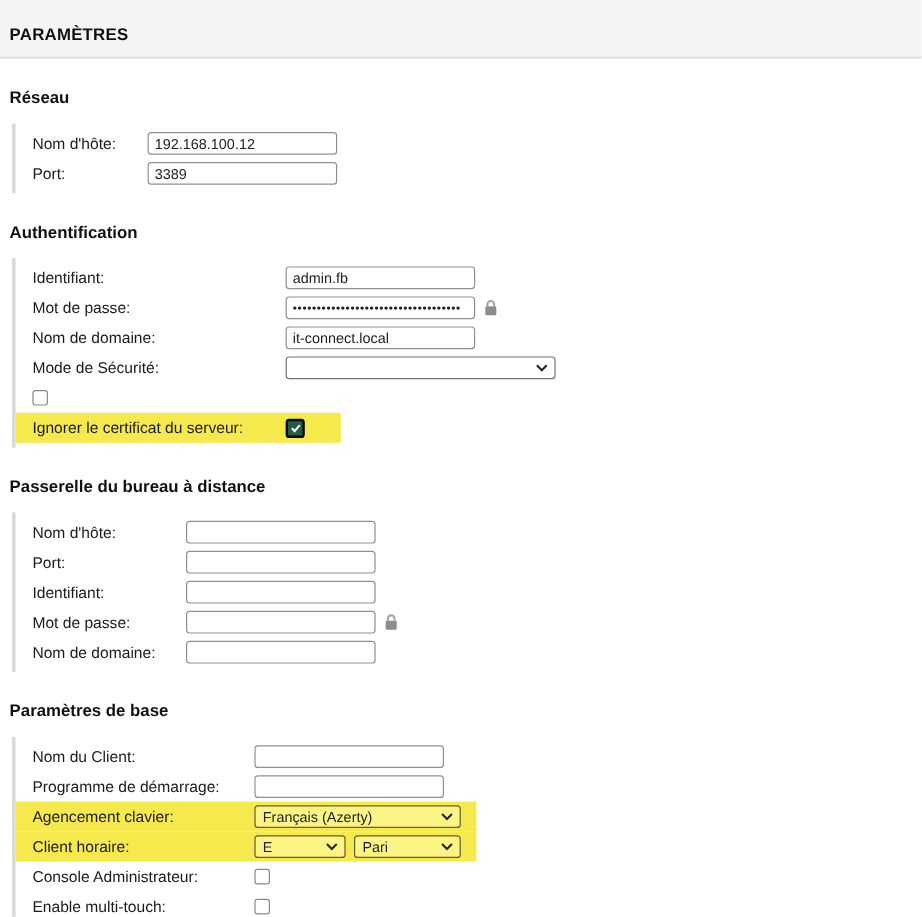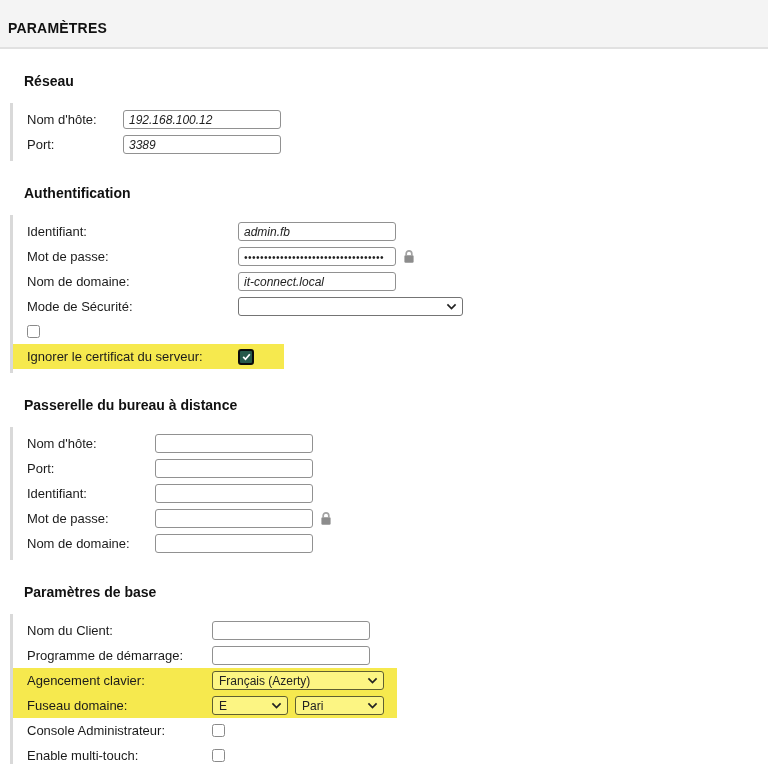--- a/index.html
+++ b/index.html
@@ -18,21 +18,21 @@
     font-size: 14px;
     font-weight: bold;
     letter-spacing: 0.2px;
     color: #111;
   }
   main { padding: 0 8px; }
   h3.section-title {
     font-size: 14px;
     font-weight: bold;
     color: #111;
-    margin: 24px 0 14px 16px;
+    margin: 24px 0 14px 0;
   }
   .fields {
     border-left: 3px solid #d9d9d9;
     margin-left: 2px;
     padding: 4px 0 4px 14px;
   }
   .row {
     display: flex;
     align-items: center;
     height: 25px;
@@ -48,21 +48,20 @@
   input.txt {
     width: 158px; height: 19px;
     border: 1px solid #919191;
     border-radius: 3px;
     padding: 0 5px;
     font-family: "Liberation Sans", sans-serif;
     font-size: 12px;
     color: #222;
     background: #fff;
     outline: none;
-    font-style: italic;
   }
   input.pwd {
     font-size: 10px;
     letter-spacing: 0.5px;
     padding-top: 2px;
   }
   .lock { margin-left: 7px; display: inline-flex; align-items: center; }
 
   .sel {
     height: 19px;
@@ -224,21 +223,21 @@
         <span class="sel sel-keyboard">
           <span class="sel-val">Français (Azerty)</span>
           <span class="chev">
             <svg width="11" height="7" viewBox="0 0 11 7">
                 <path d="M1.4 1.4l4.1 4.1 4.1-4.1" stroke="#222" stroke-width="1.7" fill="none"></path>
               </svg>
           </span>
         </span>
       </div>
       <div class="row hl">
-        <span class="lbl">Fuseau domaine:</span>
+        <span class="lbl">Client horaire:</span>
         <span class="sel sel-region">
           <span class="sel-val">Europe</span>
           <span class="chev">
             <svg width="11" height="7" viewBox="0 0 11 7">
                 <path d="M1.4 1.4l4.1 4.1 4.1-4.1" stroke="#222" stroke-width="1.7" fill="none"></path>
               </svg>
           </span>
         </span>
         <span class="sel sel-city">
           <span class="sel-val">Paris</span>

